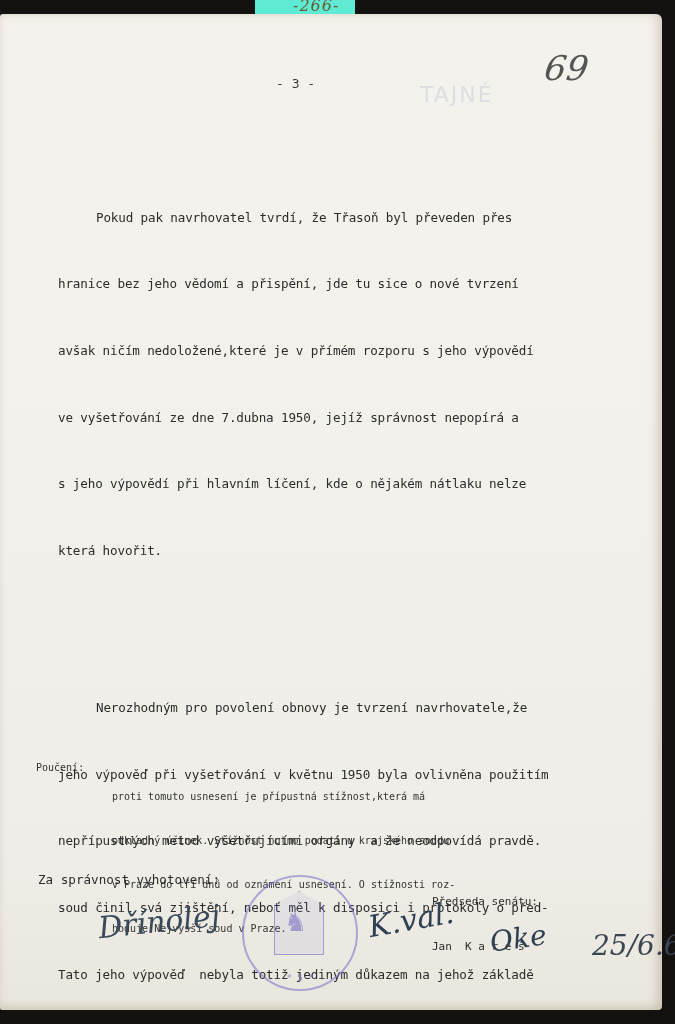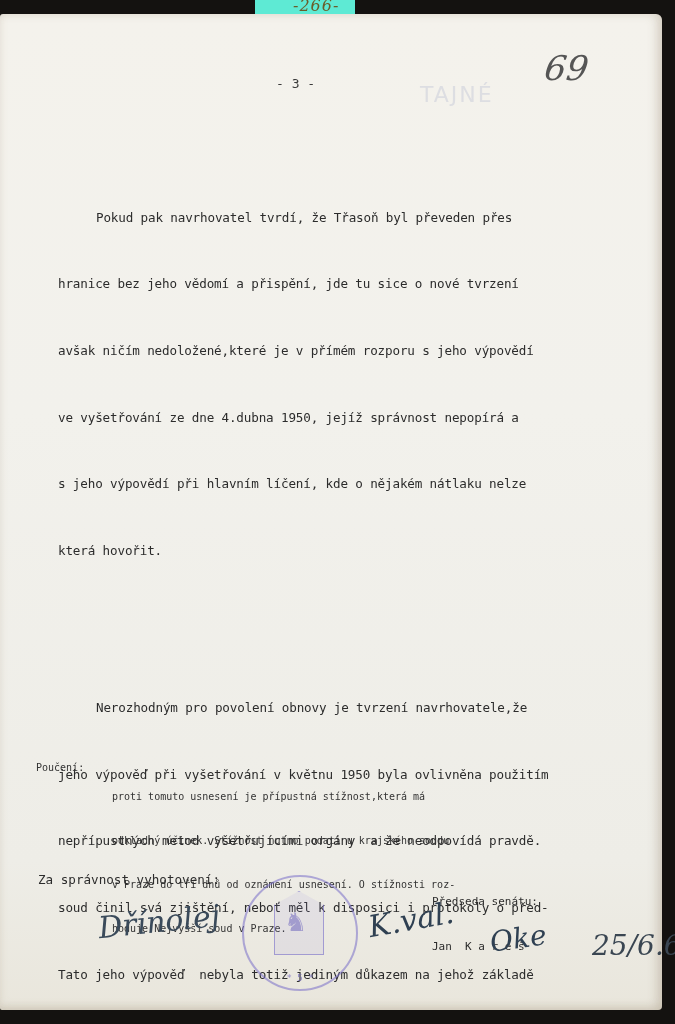--- a/index.html
+++ b/index.html
@@ -107,21 +107,21 @@
 <div class="page">
   <div class="stamp-tajne">TAJNÉ</div>
   <div class="page-number">- 3 -</div>
   <div class="folio-number">69</div>
 
   <div class="body-text">
     <div class="para">
       <span class="line indent">Pokud pak navrhovatel tvrdí, že Třasoň byl převeden přes</span>
       <span class="line">hranice bez jeho vědomí a přispění, jde tu sice o nové tvrzení</span>
       <span class="line">avšak ničím nedoložené,které je v přímém rozporu s jeho výpovědí</span>
-      <span class="line">ve vyšetřování ze dne 4.dubna 1950, jejíž správnost nepopírá a</span>
+      <span class="line">ve vyšetřování ze dne 7.dubna 1950, jejíž správnost nepopírá a</span>
       <span class="line">s jeho výpovědí při hlavním líčení, kde o nějakém nátlaku nelze</span>
       <span class="line">která hovořit.</span>
     </div>
     <div class="para">
       <span class="line indent">Nerozhodným pro povolení obnovy je tvrzení navrhovatele,že</span>
       <span class="line">jeho výpověď při vyšetřování v květnu 1950 byla ovlivněna použitím</span>
       <span class="line">nepřípustných metod vyšetřujícími orgány  a že neodpovídá pravdě.</span>
       <span class="line">soud činil svá zjištění, neboť měl k disposici i protokoly o před-</span>
       <span class="line">Tato jeho výpověď  nebyla totiž jediným důkazem na jehož základě</span>
       

